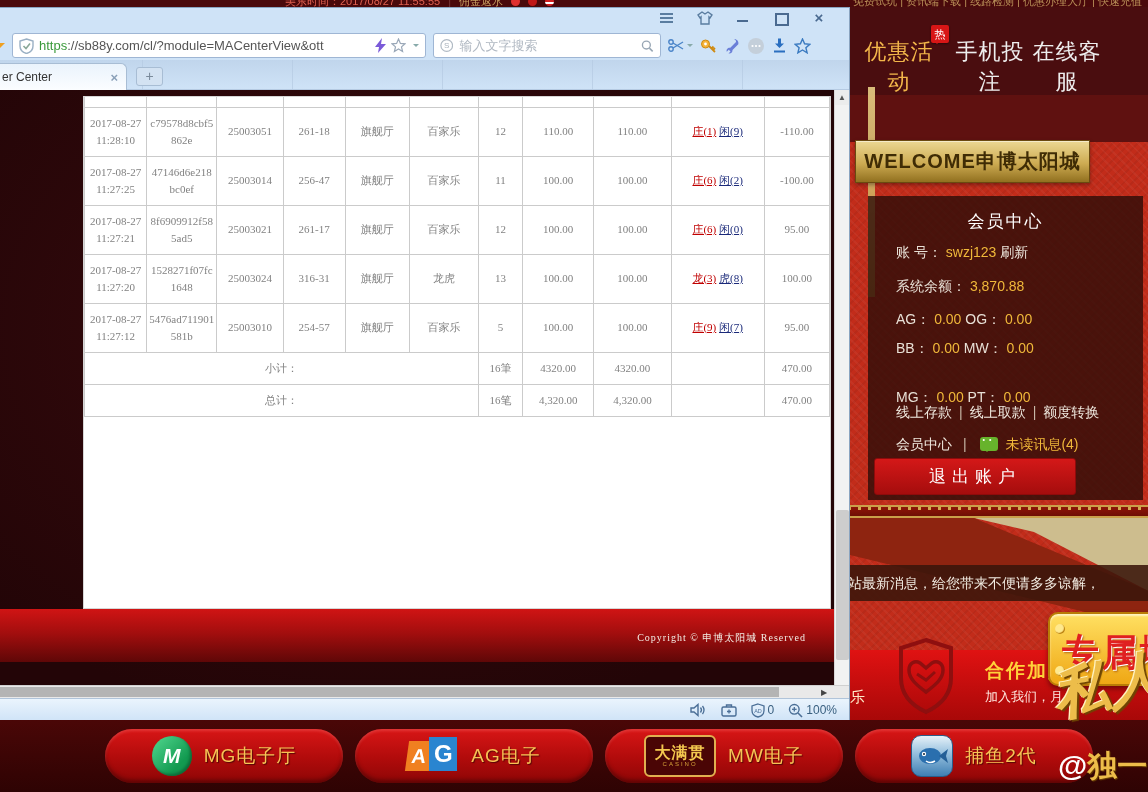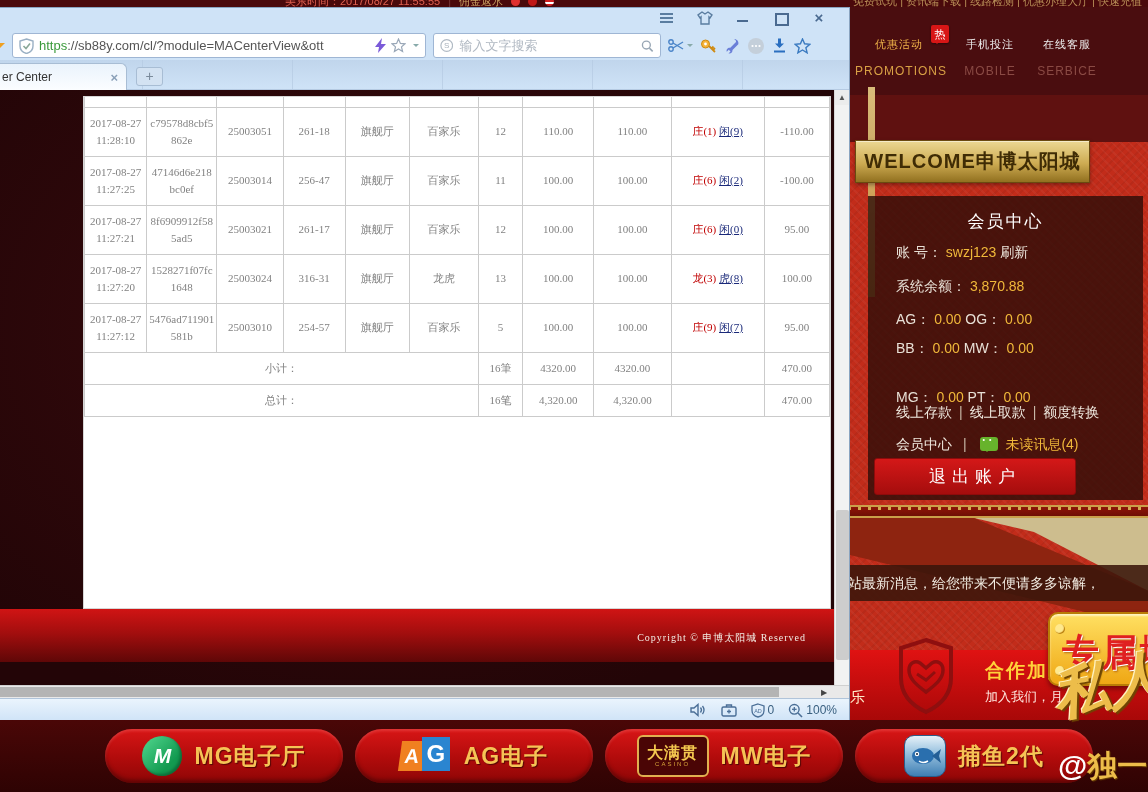--- a/index.html
+++ b/index.html
@@ -20,21 +20,21 @@
   .ts-links { color:#b89058; margin-left:auto; margin-right:6px; }
 
   
   .sidebar { position:absolute; left:848px; top:7px; width:300px; height:713px; overflow:hidden;
              background:#c22c1a; z-index:4; }
   .sidebar .texture { position:absolute; inset:0; background:
       repeating-linear-gradient(45deg, rgba(255,255,255,.04) 0 2px, transparent 2px 6px),
       repeating-linear-gradient(-45deg, rgba(0,0,0,.05) 0 2px, transparent 2px 6px); pointer-events:none; }
   .sb-nav { position:absolute; left:0; top:0; width:100%; height:88px; background:#4a0d0f; }
   .sb-nav-col { position:absolute; top:30px; text-align:center; }
-  .sb-nav-zh { font-size:11px; color:#eee; letter-spacing:1px; }
+  .sb-nav-zh { font-size:22px; color:#eee; letter-spacing:1px; }
   .sb-nav-zh.gold { color:#f2b64a; }
   .sb-nav-en { font-size:12px; color:#8a4a44; margin-top:12px; letter-spacing:1px; }
   .sb-nav-en.gold { color:#d8a045; }
   .hot-badge { position:absolute; left:83px; top:18px; width:18px; height:18px; background:#d81616; color:#fff;
                font-size:11px; line-height:18px; text-align:center; border-radius:2px; box-shadow:0 1px 2px rgba(0,0,0,.4); }
   .hot-badge:after { content:""; position:absolute; left:3px; bottom:-4px; border:3px solid transparent; border-top-color:#d81616; }
   .sb-band { position:absolute; left:0; top:88px; width:100%; height:47px; background:#5f1110; }
   .gold-ribbon { position:absolute; left:20px; top:80px; width:7px; height:210px; background:linear-gradient(180deg,#e8cf86,#b8913c); opacity:.9; }
   .welcome { position:absolute; left:7px; top:133px; width:235px; height:43px;
              background:linear-gradient(180deg,#ecd893 0%,#cdab52 55%,#91701f 100%);
@@ -85,21 +85,21 @@
   .brush-sub .at { color:#fff; }
   .brush-sub .nm { color:#edbd4a; text-shadow:1px 1px 1px #6e4503; }
 
   
   .gamebar { position:absolute; left:0; top:720px; width:1148px; height:72px;
              background:linear-gradient(180deg,#4a0707,#2e0303); z-index:10; }
   .pill { position:absolute; top:9px; width:238px; height:54px; border-radius:27px; cursor:pointer;
           background:linear-gradient(180deg,#d81616 0%,#b00b0b 55%,#8e0606 100%);
           box-shadow:inset 0 2px 3px rgba(255,120,120,.35), inset 0 -3px 4px rgba(0,0,0,.35);
           display:flex; align-items:center; justify-content:center; gap:12px; }
-  .pill-label { color:#f6c355; font-size:23px; font-weight:bold; letter-spacing:1px; text-shadow:1px 1px 1px rgba(0,0,0,.5); }
+  .pill-label { color:#f6c355; font-size:19px; font-weight:normal; letter-spacing:1px; text-shadow:1px 1px 1px rgba(0,0,0,.5); }
   .logo-mg { width:40px; height:40px; border-radius:50%; background:linear-gradient(135deg,#52d890 0%,#129a50 70%);
              color:#fff; font-weight:bold; font-size:21px; font-style:italic; text-align:center; line-height:40px;
              box-shadow:inset -2px -2px 3px rgba(0,0,0,.3); }
   .logo-ag { position:relative; width:52px; height:38px; }
   .logo-ag .a { position:absolute; left:0; top:4px; width:24px; height:30px; background:#f08020; transform:skewX(-8deg);
                 color:#fff; font-weight:bold; font-size:20px; text-align:center; line-height:30px; }
   .logo-ag .g { position:absolute; left:22px; top:0; width:28px; height:34px; background:#2a85d0;
                 color:#fff; font-weight:bold; font-size:24px; text-align:center; line-height:34px; }
   .logo-dmg { width:72px; height:42px; background:#4a0505; border:2px solid #e0b050; border-radius:6px;
               display:flex; flex-direction:column; align-items:center; justify-content:center; }
@@ -152,21 +152,21 @@
   .vscroll .up { height:15px; background:#ececec; text-align:center; font-size:8px; line-height:15px; color:#555; cursor:pointer; }
   .vscroll .thumb { position:absolute; left:1px; width:13px; top:420px; height:150px; background:#cdcdcd; border-radius:2px; cursor:pointer; }
 
   .panel { position:absolute; left:90px; top:6px; width:748px; height:513px; background:#fff; border:1px solid #d6d6d6; }
   table.bets { width:100%; border-collapse:collapse; table-layout:fixed; font-family:"Liberation Serif", serif; }
   table.bets td { border:1px solid #cbcbcb; font-size:11px; color:#828282; text-align:center; padding:7px 2px;
                   line-height:17px; word-break:break-all; }
   tr.partial td { padding:0; height:10px; border-top:none; }
   td.c-betno { color:#1b2a7a; cursor:pointer; }
   td.c-result { cursor:pointer; }
-  .res-a { color:#c00000; }
+  .res-a { color:#c00000; text-decoration:underline; }
   .res-b { color:#1b2a7a; text-decoration:underline; }
   tr.sumrow td { padding:7px 4px; }
   td.sum-label { text-align:right; padding-right:8px; }
 
   .redfooter { position:absolute; left:0; top:519px; width:841px; height:53px;
                background:linear-gradient(180deg,#d01414 0%,#a30e0e 45%,#5f0707 100%); }
   .copyright { position:absolute; right:28px; top:22px; color:#f4eee6; font-size:10px; letter-spacing:1px;
                font-family:"Liberation Serif", serif; }
 
   .hscroll { position:relative; height:13px; background:#e9e9e9; border-top:1px solid #d0d0d0; }

